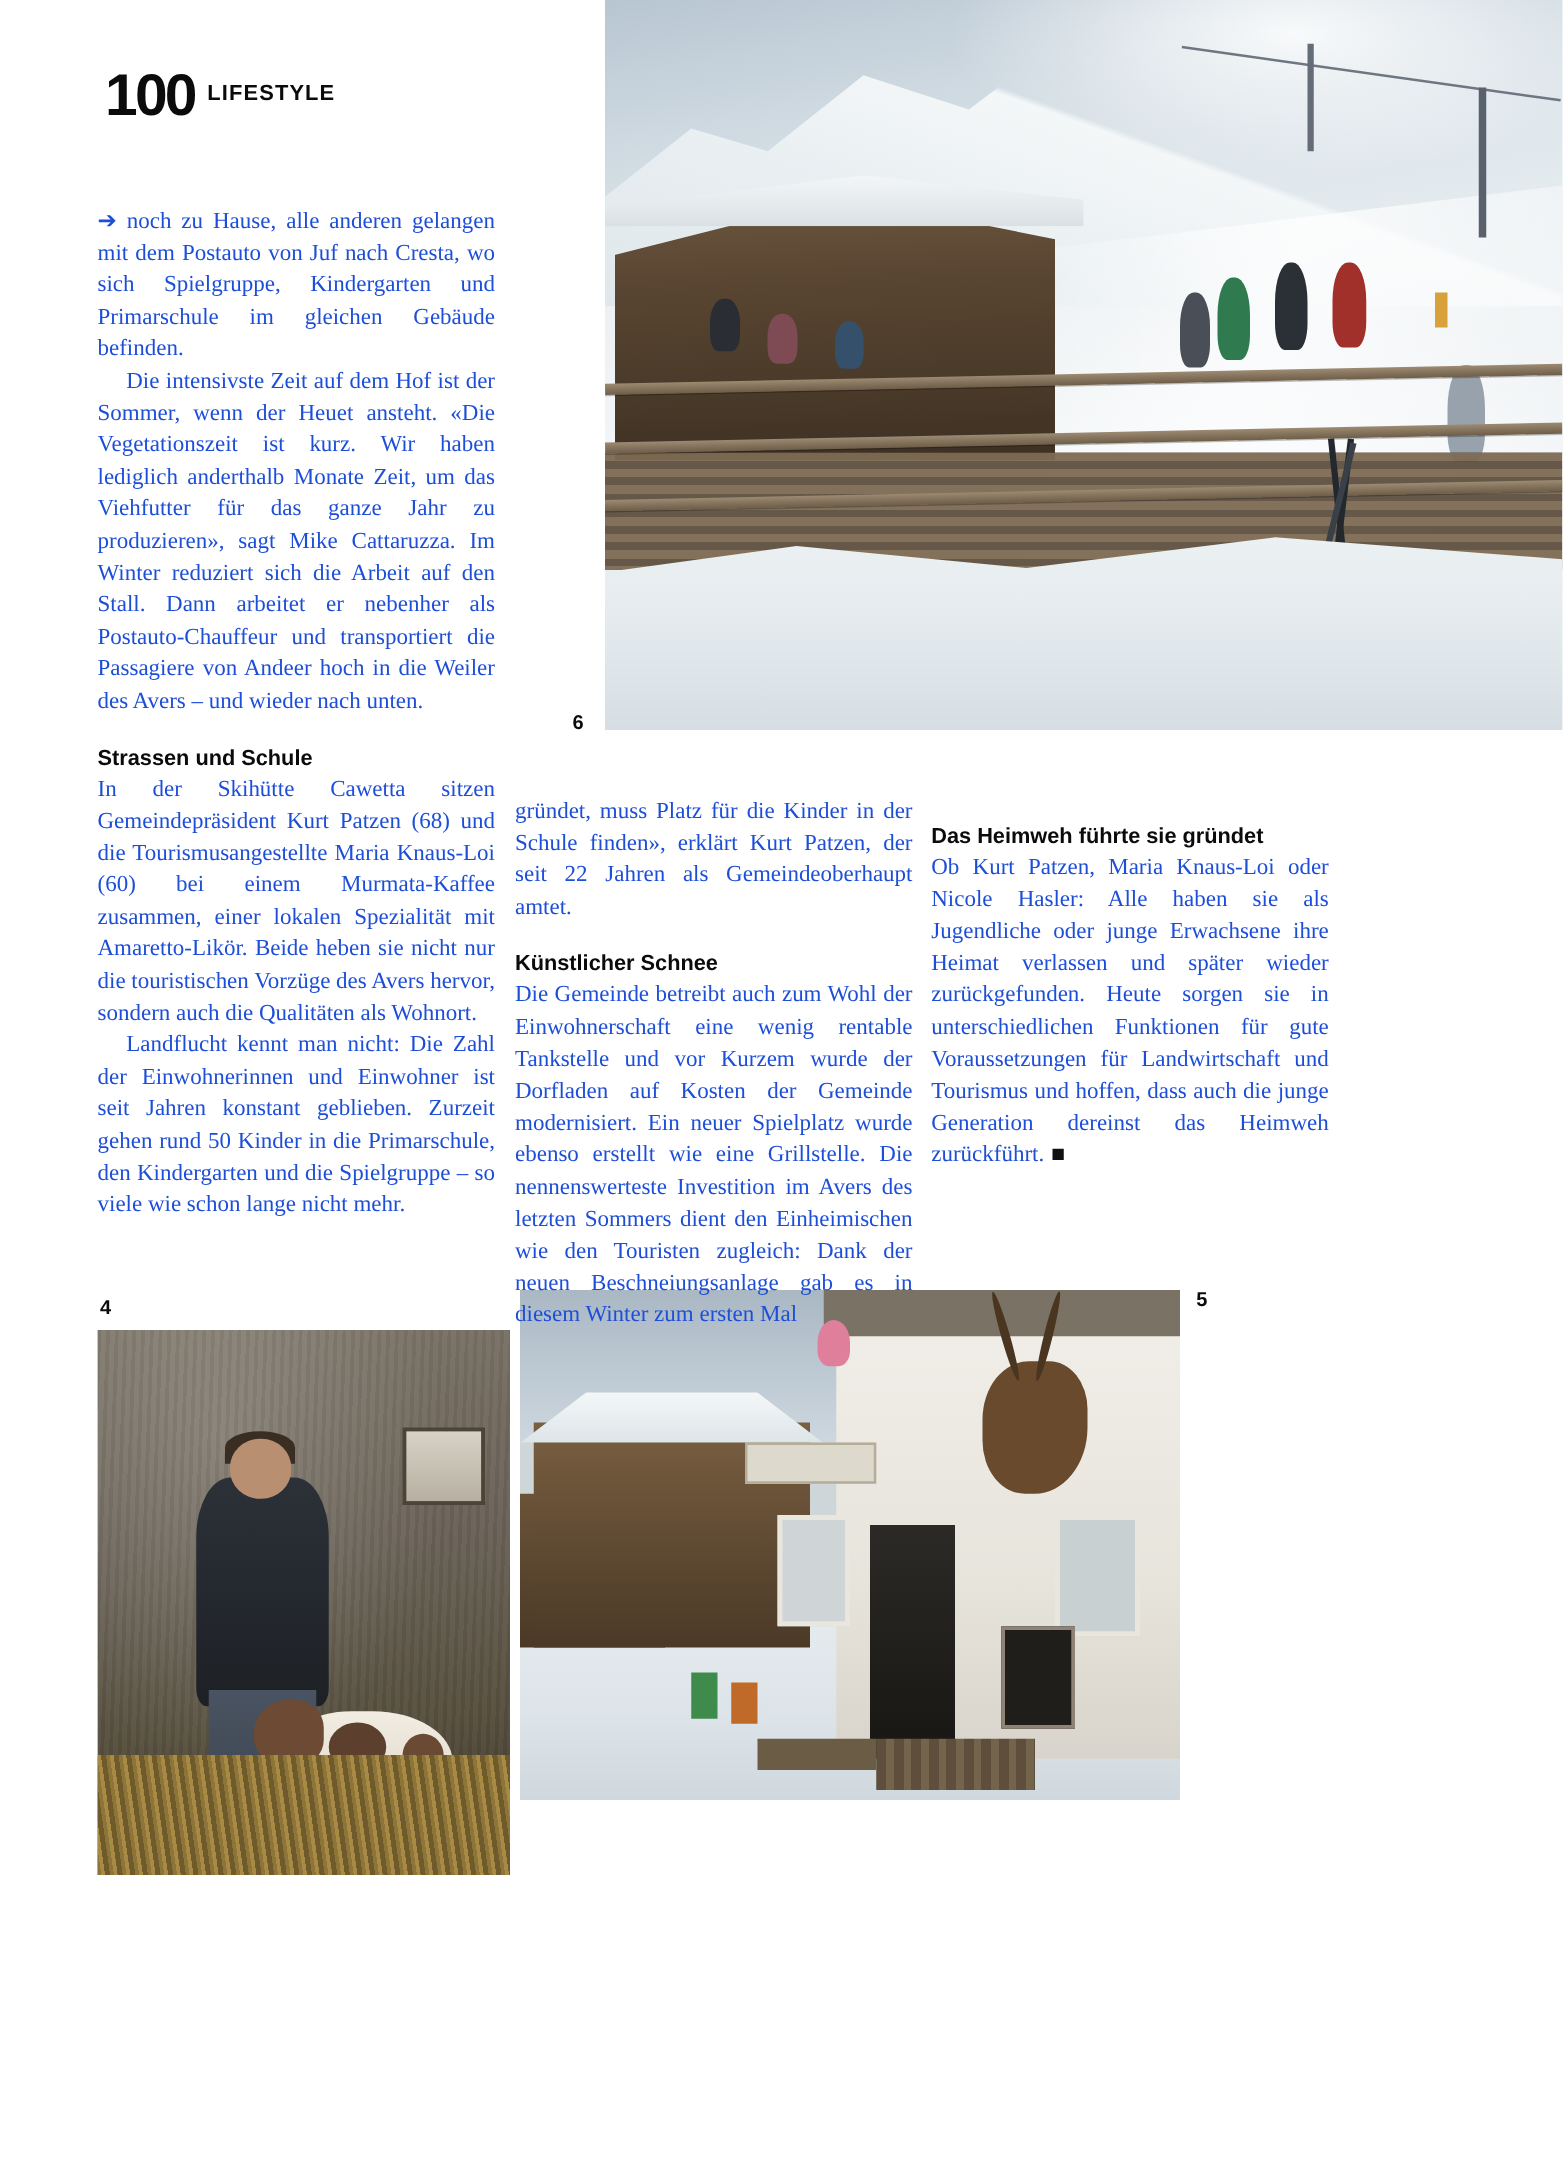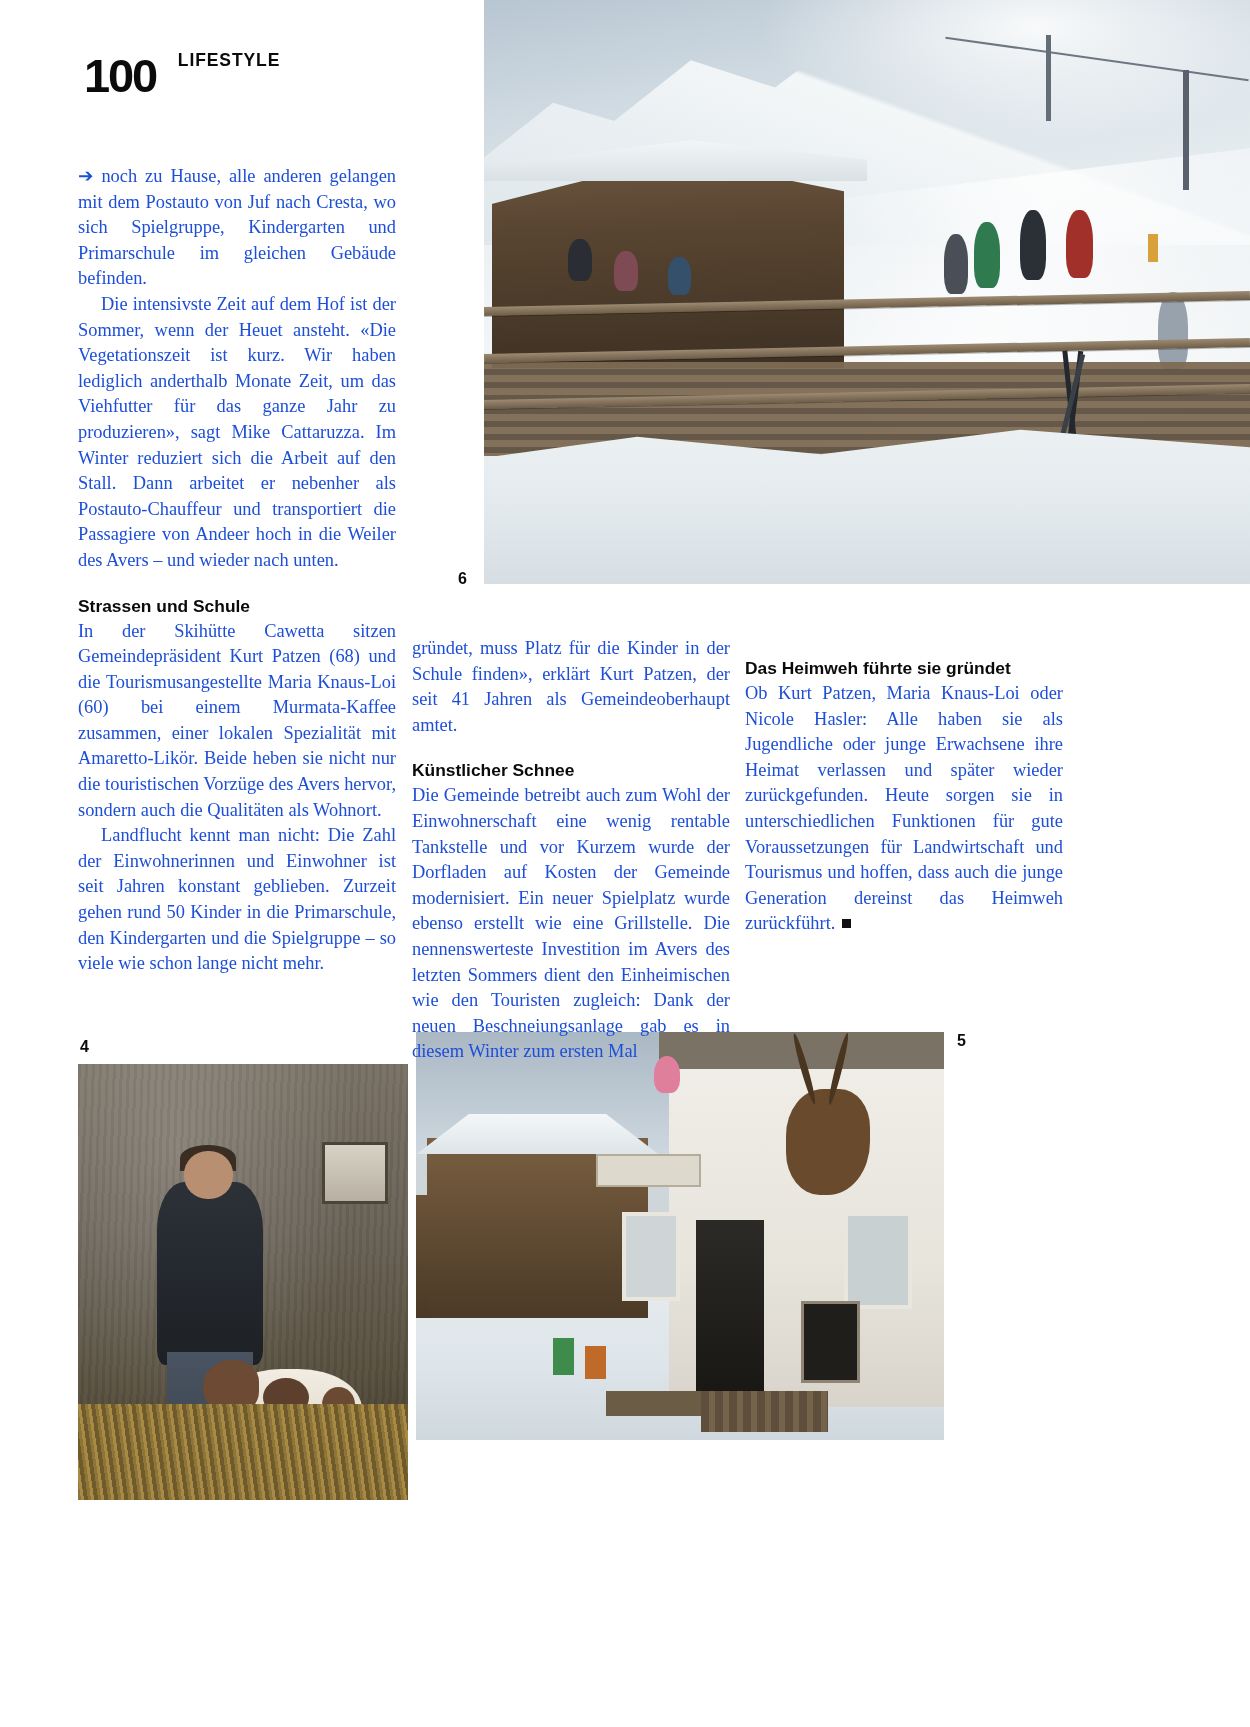--- a/index.html
+++ b/index.html
@@ -7,21 +7,21 @@
     width: 1250px; height: 1727px;
     background: #ffffff;
     font-family: "Liberation Serif", serif;
     overflow: hidden;
   }
   .page { position: relative; width: 1250px; height: 1727px; background:#fff; }
 
   
   .masthead {
     position: absolute; left: 84px; top: 52px;
-    display: flex; gap: 22px;
+    display: flex; align-items: center; gap: 10px;
   }
   .folio {
     font-family: "Liberation Sans", sans-serif;
     font-weight: 700; font-size: 47px; letter-spacing: -2.2px;
     color: #0b0b0b; line-height: 1;
   }
   .rubric {
     font-family: "Liberation Sans", sans-serif;
     font-weight: 700; font-size: 17.5px; letter-spacing: 0.9px;
     color: #0b0b0b; line-height: 1; padding-bottom: 2px;
@@ -389,21 +389,21 @@
 
   <div class="col" id="col1">
     <p>➔  noch zu Hause, alle anderen gelangen mit dem Postauto von Juf nach Cresta, wo sich Spielgruppe, Kindergarten und Primarschule im gleichen Gebäude befinden.</p>
     <p>Die intensivste Zeit auf dem Hof ist der Sommer, wenn der Heuet ansteht. «Die Vegetationszeit ist kurz. Wir haben lediglich anderthalb Monate Zeit, um das Viehfutter für das ganze Jahr zu produzieren», sagt Mike Cattaruzza. Im Winter reduziert sich die Arbeit auf den Stall. Dann arbeitet er nebenher als Postauto-Chauffeur und transportiert die Passagiere von Andeer hoch in die Weiler des Avers – und wieder nach unten.</p>
     <h3>Strassen und Schule</h3>
     <p>In der Skihütte Cawetta sitzen Gemeindepräsident Kurt Patzen (68) und die Tourismusangestellte Maria Knaus-Loi (60) bei einem Murmata-Kaffee zusammen, einer lokalen Spezialität mit Amaretto-Likör. Beide heben sie nicht nur die touristischen Vorzüge des Avers hervor, sondern auch die Qualitäten als Wohnort.</p>
     <p>Landflucht kennt man nicht: Die Zahl der Einwohnerinnen und Einwohner ist seit Jahren konstant geblieben. Zurzeit gehen rund 50 Kinder in die Primarschule, den Kindergarten und die Spielgruppe – so viele wie schon lange nicht mehr.</p>
   </div>
 
   <div class="col" id="col2">
-    <p>gründet, muss Platz für die Kinder in der Schule finden», erklärt Kurt Patzen, der seit 41 Jahren als Gemeindeoberhaupt amtet.</p>
+    <p>gründet, muss Platz für die Kinder in der Schule finden», erklärt Kurt Patzen, der seit 22 Jahren als Gemeindeoberhaupt amtet.</p>
     <h3>Künstlicher Schnee</h3>
     <p>Die Gemeinde betreibt auch zum Wohl der Einwohnerschaft eine wenig rentable Tankstelle und vor Kurzem wurde der Dorfladen auf Kosten der Gemeinde modernisiert. Ein neuer Spielplatz wurde ebenso erstellt wie eine Grillstelle. Die nennenswerteste Investition im Avers des letzten Sommers dient den Einheimischen wie den Touristen zugleich: Dank der neuen Beschneiungsanlage gab es in diesem Winter zum ersten Mal</p>
   </div>
 
   <div class="col" id="col3">
     <h3>Das Heimweh führte sie gründet</h3>
     <p><span>Ob Kurt Patzen, Maria Knaus-Loi oder Nicole Hasler: Alle haben sie als Jugendliche oder junge Erwachsene ihre Heimat verlassen und später wieder zurückgefunden. Heute sorgen sie in unterschiedlichen Funktionen für gute Voraussetzungen für Landwirtschaft und Tourismus und hoffen, dass auch die junge Generation dereinst das Heimweh zurückführt.</span><span class="endmark"></span></p>
   </div>
 
 </div>

